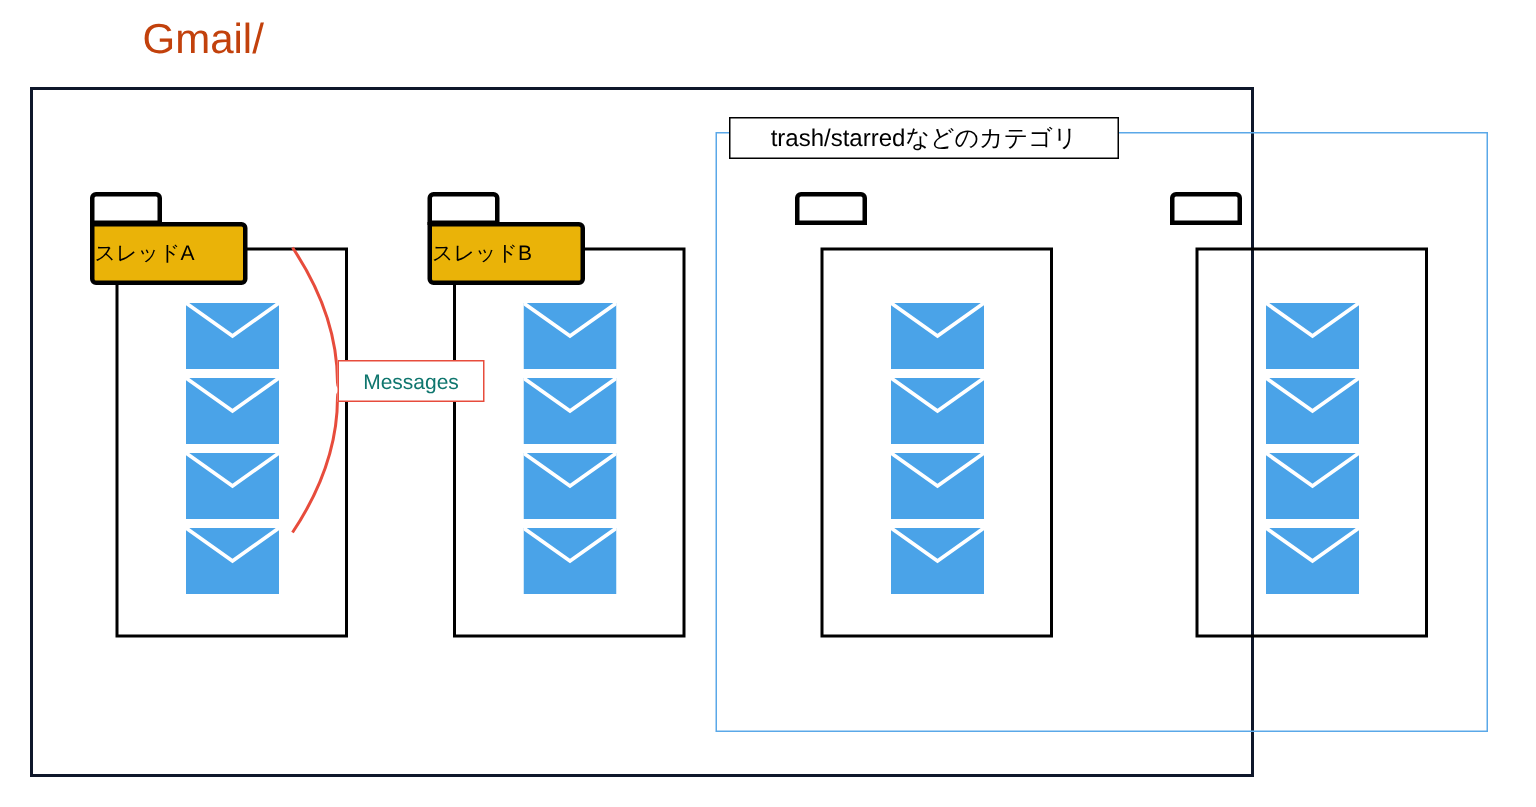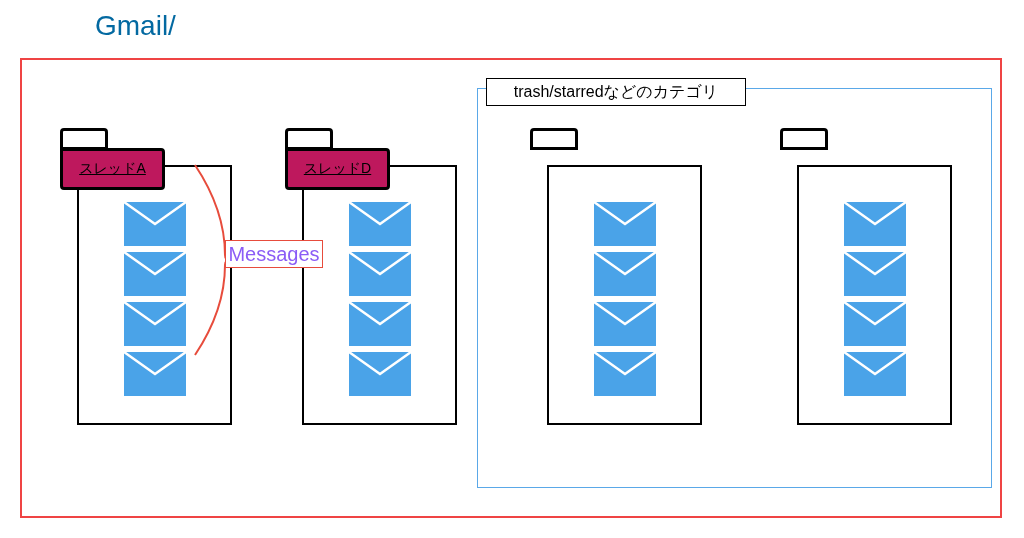--- a/index.html
+++ b/index.html
@@ -9,29 +9,29 @@
       background: #fff;
       font-family: "Hiragino Sans", "Meiryo", sans-serif;
       position: relative;
     }
     .title {
       position: absolute;
       top: 10px;
       left: 95px;
       font-size: 28px;
       font-weight: 400;
-      color: #0369a1;
+      color: #c2410c;
     }
     .outer-container {
       position: absolute;
       top: 58px;
       left: 20px;
-      width: 982px;
+      width: 816px;
       height: 460px;
-      border: 2px solid #ef4444;
+      border: 2px solid #0f172a;
     }
     .category-box {
       position: absolute;
       top: 28px;
       left: 455px;
       width: 515px;
       height: 400px;
       border: 1.5px solid #5aa8e8;
     }
     .category-label {
@@ -69,27 +69,25 @@
       z-index: 2;
     }
     .folder-body {
       position: absolute;
       top: 18px;
       left: -2px;
       width: 105px;
       height: 42px;
       border: 3px solid #000;
       border-radius: 0 4px 4px 4px;
-      background: #be185d;
+      background: #eab308;
       z-index: 2;
       display: flex;
       align-items: center;
-      justify-content: center;
       font-size: 14px;
-      text-decoration: underline;
     }
     .thread-box {
       position: absolute;
       top: 35px;
       left: 15px;
       width: 155px;
       height: 260px;
       border: 2px solid #000;
       display: flex;
       flex-direction: column;
@@ -120,22 +118,22 @@
       position: absolute;
       top: 180px;
       left: 203px;
       width: 98px;
       height: 28px;
       border: 1.5px solid #e74c3c;
       background: #fff;
       display: flex;
       align-items: center;
       justify-content: center;
-      font-size: 20px;
-      color: #8b5cf6;
+      font-size: 14px;
+      color: #0f766e;
       z-index: 4;
     }
   </style>
 </head>
 <body>
 
 <div class="title">Gmail/</div>
 
 <div class="outer-container">
 
@@ -176,21 +174,21 @@
   </div>
 
   <svg class="bracket" viewBox="0 0 60 200">
     <path d="M 5 5 Q 35 50 35 95 Q 35 100 40 100 Q 35 100 35 105 Q 35 150 5 195" fill="none" stroke="#e74c3c" stroke-width="2"></path>
   </svg>
   <div class="messages-label">Messages</div>
 
   <div class="thread thread-b">
     <div class="folder-tab"></div>
     <div class="folder-body">
-      <span>スレッドD</span>
+      <span>スレッドB</span>
     </div>
     <div class="thread-box">
       <div class="envelope">
           <svg viewBox="0 0 62 44">
             <rect x="0" y="0" width="62" height="44" fill="#4aa3e8"></rect>
             <polyline points="0,0 31,22 62,0" fill="none" stroke="#fff" stroke-width="2.5"></polyline>
           </svg>
         </div>
       <div class="envelope">
           <svg viewBox="0 0 62 44">

